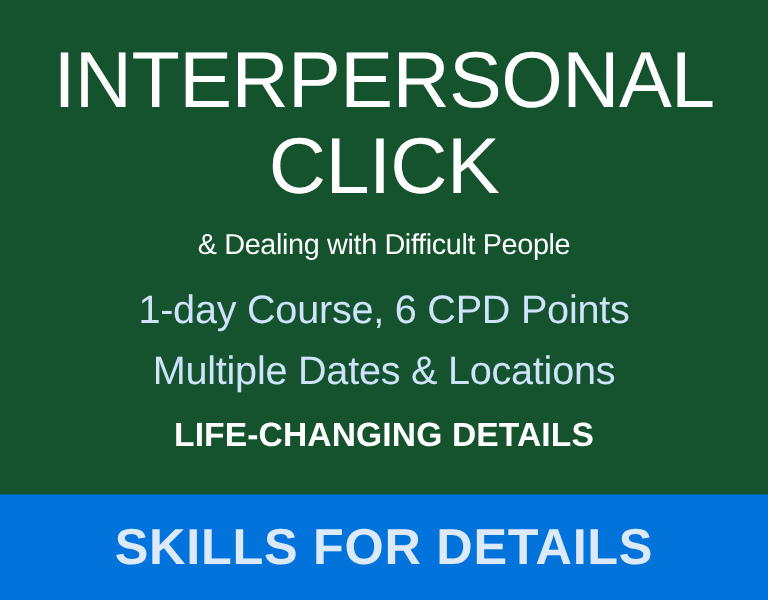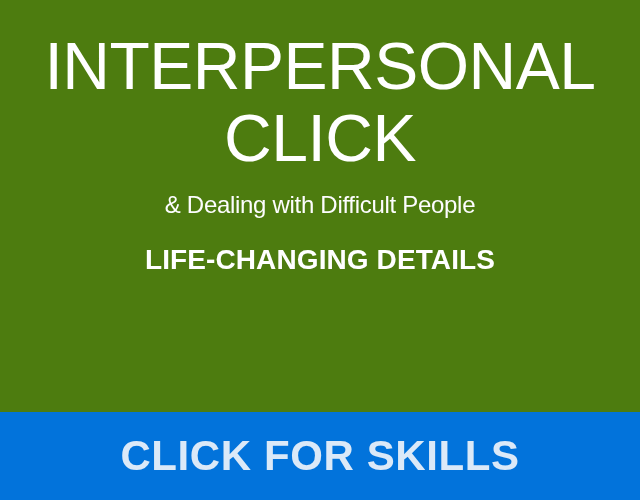--- a/index.html
+++ b/index.html
@@ -11,21 +11,21 @@
     height: 500px;
     overflow: hidden;
     font-family: "Liberation Sans", sans-serif;
     background: #4da2fb;
   }
 
   .ad-banner {
     position: relative;
     width: 640px;
     height: 500px;
-    background: #4d7c0f;
+    background: #14532d;
     display: flex;
     flex-direction: column;
     box-sizing: border-box;
   }
 
   
   .ad-body {
     position: relative;
     height: 412px;
     width: 100%;
@@ -128,23 +128,25 @@
 <div class="ad-banner">
 
   <div class="ad-body">
 
     <h1 class="headline headline-line1">INTERPERSONAL</h1>
 
     <h1 class="headline headline-line2">CLICK</h1>
 
     <p class="subhead">&amp; Dealing with Difficult People</p>
 
+    <p class="detail-line detail-line-1">1-day Course, 6 CPD Points</p>
 
+    <p class="detail-line detail-line-2">Multiple Dates &amp; Locations</p>
 
     <p class="impact-line">LIFE-CHANGING DETAILS</p>
 
   </div>
 
   <div class="cta-bar">
-    <span class="cta-label">CLICK FOR SKILLS</span>
+    <span class="cta-label">SKILLS FOR DETAILS</span>
   </div>
 
 </div>
 
 </body></html>

